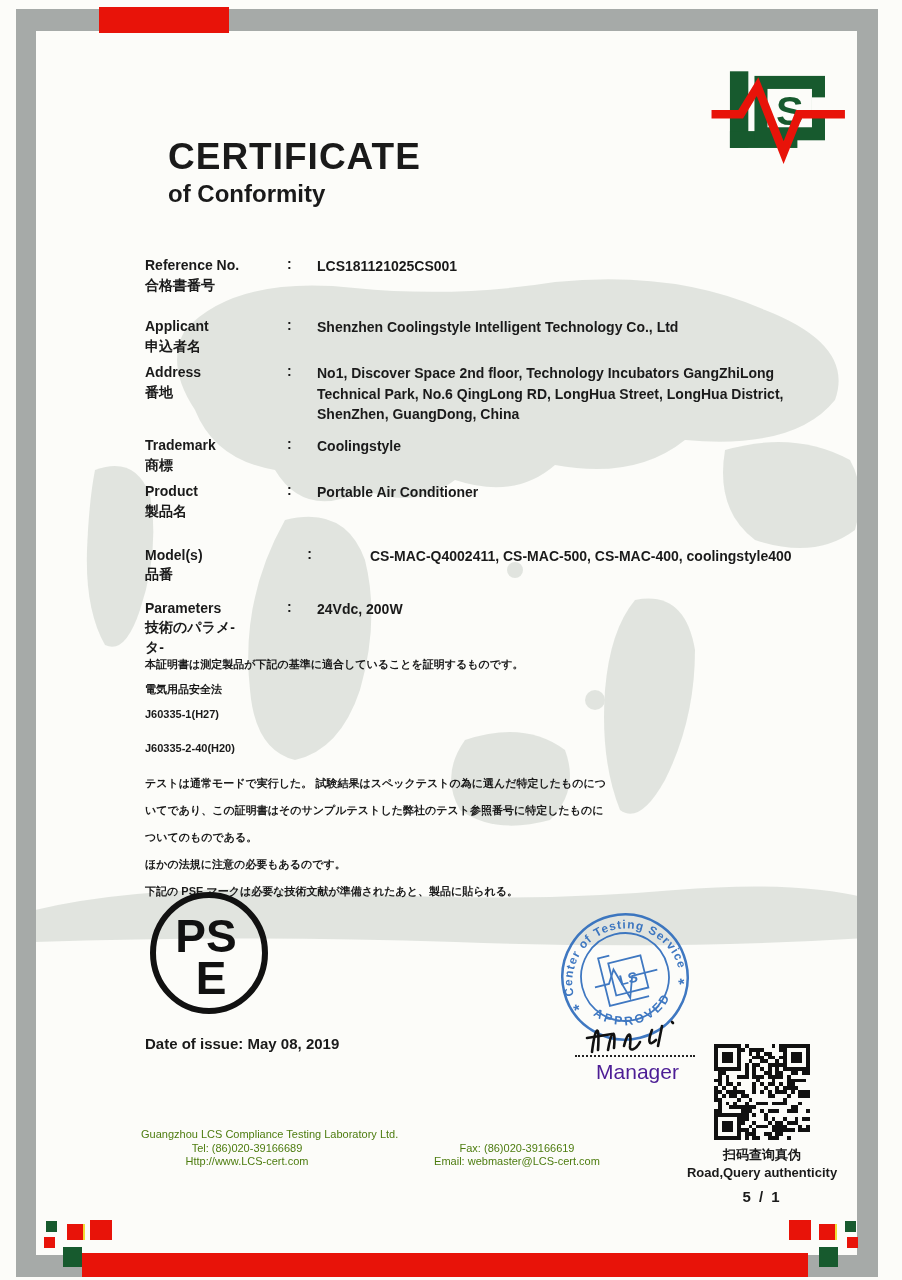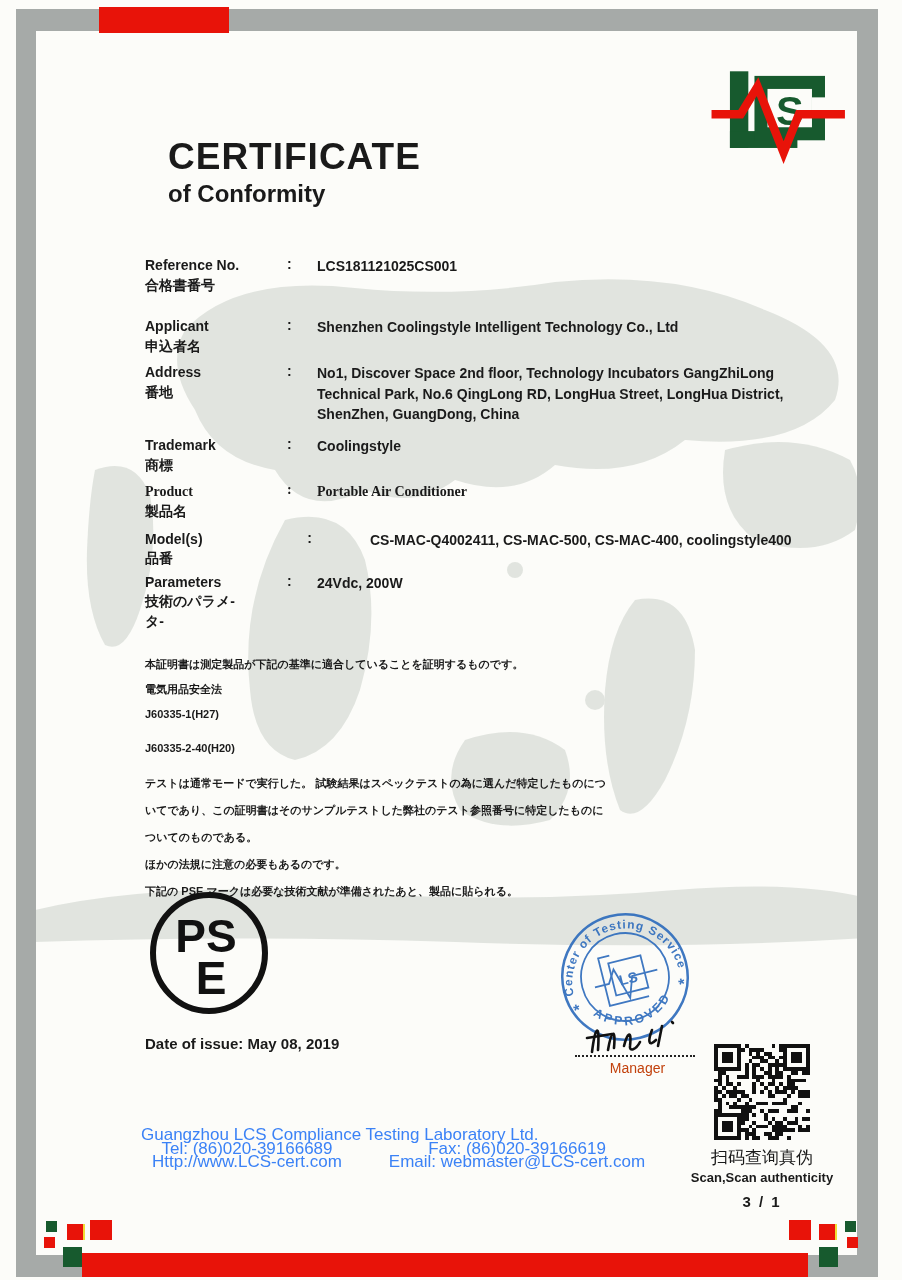--- a/index.html
+++ b/index.html
@@ -24,42 +24,42 @@
   .titleblock{position:absolute;left:168px;top:138px;}
   .title{font-size:37px;font-weight:bold;letter-spacing:1px;line-height:1.05;}
   .subtitle{font-size:24px;font-weight:bold;margin-top:3px;}
   
   .fields{position:absolute;left:145px;top:256px;width:650px;}
   .frow{display:flex;align-items:flex-start;}
   .flabel{width:142px;font-size:14px;font-weight:bold;line-height:1.4;white-space:pre-line;}
   .fcolon{width:30px;font-size:14px;font-weight:bold;}
   .fvalue{width:478px;font-size:14px;font-weight:bold;line-height:1.45;}
   .m22{margin-bottom:22px;} .m7{margin-bottom:7px;} .m18{margin-bottom:12px;justify-content:space-between;}
-  .m8{margin-bottom:8px;font-family:Liberation Serif, serif;} .m14{margin-bottom:4px;gap:36px;}
+  .m8{margin-bottom:24px;} .m14{margin-bottom:14px;gap:36px;}
   
   .statements{position:absolute;left:145px;top:652px;width:640px;font-size:11px;
               font-weight:bold;line-height:25px;}
   .statements .gap{margin-top:9px;}
   .statements .body-line{line-height:27px;}
   
   .pse{position:absolute;left:148px;top:890px;width:122px;height:126px;}
   .dateline{position:absolute;left:145px;top:1035px;font-size:15px;font-weight:bold;}
   
   .stamp{position:absolute;left:553px;top:905px;width:144px;height:144px;opacity:.92;}
   .sigblock{position:absolute;left:575px;top:1014px;width:125px;text-align:center;}
   .sig{width:120px;height:44px;display:block;}
   .sigline{border-bottom:2px dotted #222;width:120px;height:1px;margin-top:-4px;}
-  .manager{font-size:14px;margin-top:3px;color:#c2410c;}
-  
-  .footer{position:absolute;left:141px;top:1128px;width:540px;font-size:17px;line-height:13.5px;color:#3b82f6;}
+  .manager{font-size:21px;margin-top:3px;color:#4c1d95;}
+  
+  .footer{position:absolute;left:141px;top:1128px;width:540px;font-size:11px;line-height:13.5px;color:#4d7c0f;}
   .footer .grid{display:grid;grid-template-columns:212px auto;text-align:center;}
   
   .qrpanel{position:absolute;left:674px;top:1044px;width:176px;text-align:center;}
   .qr{width:96px;height:96px;display:block;margin:0 auto;}
-  .qr-cn{font-size:17px;font-weight:normal;margin-top:6px;}
+  .qr-cn{font-size:13px;font-weight:bold;margin-top:6px;}
   .qr-en{font-size:13px;font-weight:bold;margin-top:1px;}
   .qr-page{font-size:15px;font-weight:bold;letter-spacing:2px;margin-top:8px;}
   text{font-family:"Liberation Sans", sans-serif;}
 </style>
 </head>
 <body>
 
 <div class="page">
 
   <svg class="map" viewBox="0 0 832 690" aria-hidden="true">
@@ -537,17 +537,17 @@
         <rect x="6" y="24" width="1" height="1" fill="#111"></rect>
         <rect x="8" y="24" width="1" height="1" fill="#111"></rect>
         <rect x="10" y="24" width="1" height="1" fill="#111"></rect>
         <rect x="11" y="24" width="1" height="1" fill="#111"></rect>
         <rect x="14" y="24" width="1" height="1" fill="#111"></rect>
         <rect x="15" y="24" width="1" height="1" fill="#111"></rect>
         <rect x="16" y="24" width="1" height="1" fill="#111"></rect>
         <rect x="19" y="24" width="1" height="1" fill="#111"></rect>
       </svg>
     <div class="qr-cn">扫码查询真伪</div>
-    <div class="qr-en">Scan,Scan authenticity</div>
-    <div class="qr-page">3 / 1</div>
+    <div class="qr-en">Road,Query authenticity</div>
+    <div class="qr-page">5 / 1</div>
   </div>
 
 </div>
 
 </body></html>

